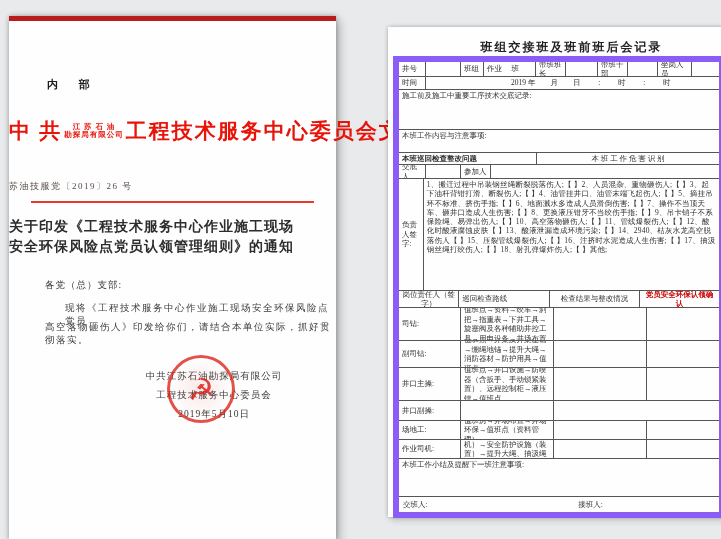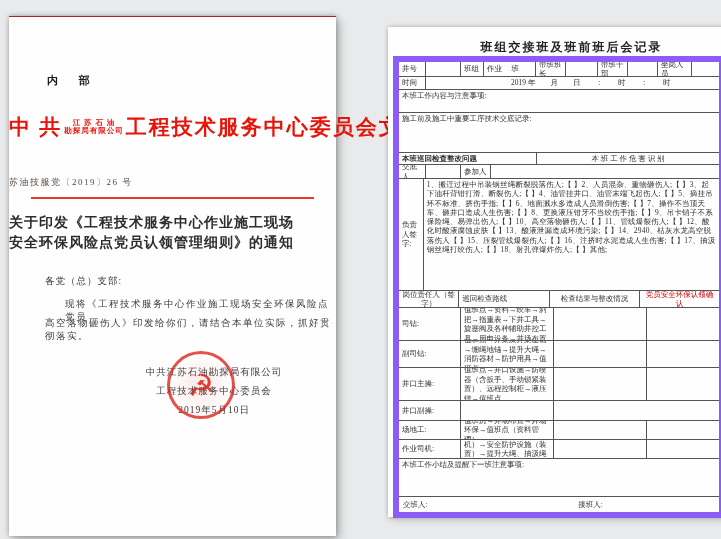--- a/index.html
+++ b/index.html
@@ -5,21 +5,21 @@
   html,body{margin:0;padding:0}
   body{
     width:721px;height:539px;position:relative;overflow:hidden;
     background:#e9eaeb;
     font-family:"Liberation Serif","DejaVu Serif",serif;
     color:#333;
   }
   .page{position:absolute;background:#fefefe}
   .page-left{
     left:9px;top:16px;width:327px;height:519px;
-    border-top:1px solid #b91c1c;
+    border-top:5px solid #b91c1c;
     box-shadow:0 0 5px rgba(0,0,0,.30),4px 4px 9px rgba(0,0,0,.22);
   }
   .page-right{
     left:388px;top:27px;width:367px;height:490px;
     box-shadow:0 0 4px rgba(0,0,0,.25),3px 3px 7px rgba(0,0,0,.18);
   }
   
   .neibu{position:absolute;left:38px;top:56px;font-size:11px;font-weight:bold;letter-spacing:9px;color:#1c1c1c}
   .red-head{position:absolute;left:0;top:96px;width:100%;text-align:center;color:#e8140a;white-space:nowrap}
   .red-head .big{font-size:21px;font-weight:bold;letter-spacing:2px;vertical-align:middle}
@@ -44,21 +44,21 @@
   .form-title{position:absolute;left:0;top:12px;width:100%;text-align:center;font-size:12px;font-weight:bold;letter-spacing:2px;color:#222}
   .tbl{position:absolute;left:5px;top:29px;width:320px;border:6px solid #8b5cf6;font-size:7.5px;line-height:9.5px}
   .r{display:flex;border-bottom:1px solid #555;box-sizing:border-box}
   .r:last-child{border-bottom:none}
   .c{box-sizing:border-box;border-right:1px solid #555;padding:1px 3px;overflow:hidden;display:flex;align-items:center}
   .c:last-child{border-right:none}
   .c.top{align-items:flex-start}
   .c.center{justify-content:center;text-align:center}
   .grow{flex:1 1 auto}
   .bold{font-weight:bold}
-  .red{color:#cc0000;font-weight:normal}
+  .red{color:#cc0000;font-weight:bold}
   .hazard-txt{display:block;padding:1px 3px;line-height:9.3px;letter-spacing:.2px}
   .pos-rel{position:relative}
   .take{position:absolute;left:56%;top:3px}
   .hand{position:absolute;left:4px;top:3px}
 </style>
 </head>
 <body>
 
 <div class="page page-left">
   <div class="neibu">内  部</div>
@@ -106,26 +106,26 @@
       <div class="c" style="width:30px"></div>
       <div class="c" style="width:34px">坐岗人员</div>
       <div class="c grow"></div>
     </div>
 
     <div class="r" style="height:13px">
       <div class="c" style="width:27px">时间</div>
       <div class="c grow" style="padding-left:85px">2019 年　　月　　日　　：　　时　　：　　时</div>
     </div>
 
+    <div class="r" style="height:40px">
+      <div class="c grow top">施工前及施工中重要工序技术交底记录:</div>
+    </div>
+
     <div class="r" style="height:23px">
       <div class="c grow top">本班工作内容与注意事项:</div>
-    </div>
-
-    <div class="r" style="height:40px">
-      <div class="c grow top">施工前及施工中重要工序技术交底记录:</div>
     </div>
 
     <div class="r" style="height:12px">
       <div class="c bold" style="width:138px">本班巡回检查整改问题</div>
       <div class="c grow center">本  班  工  作  危  害  识  别</div>
     </div>
 
     <div class="r" style="height:14px">
       <div class="c" style="width:27px">交底人</div>
       <div class="c" style="width:35px"></div>

